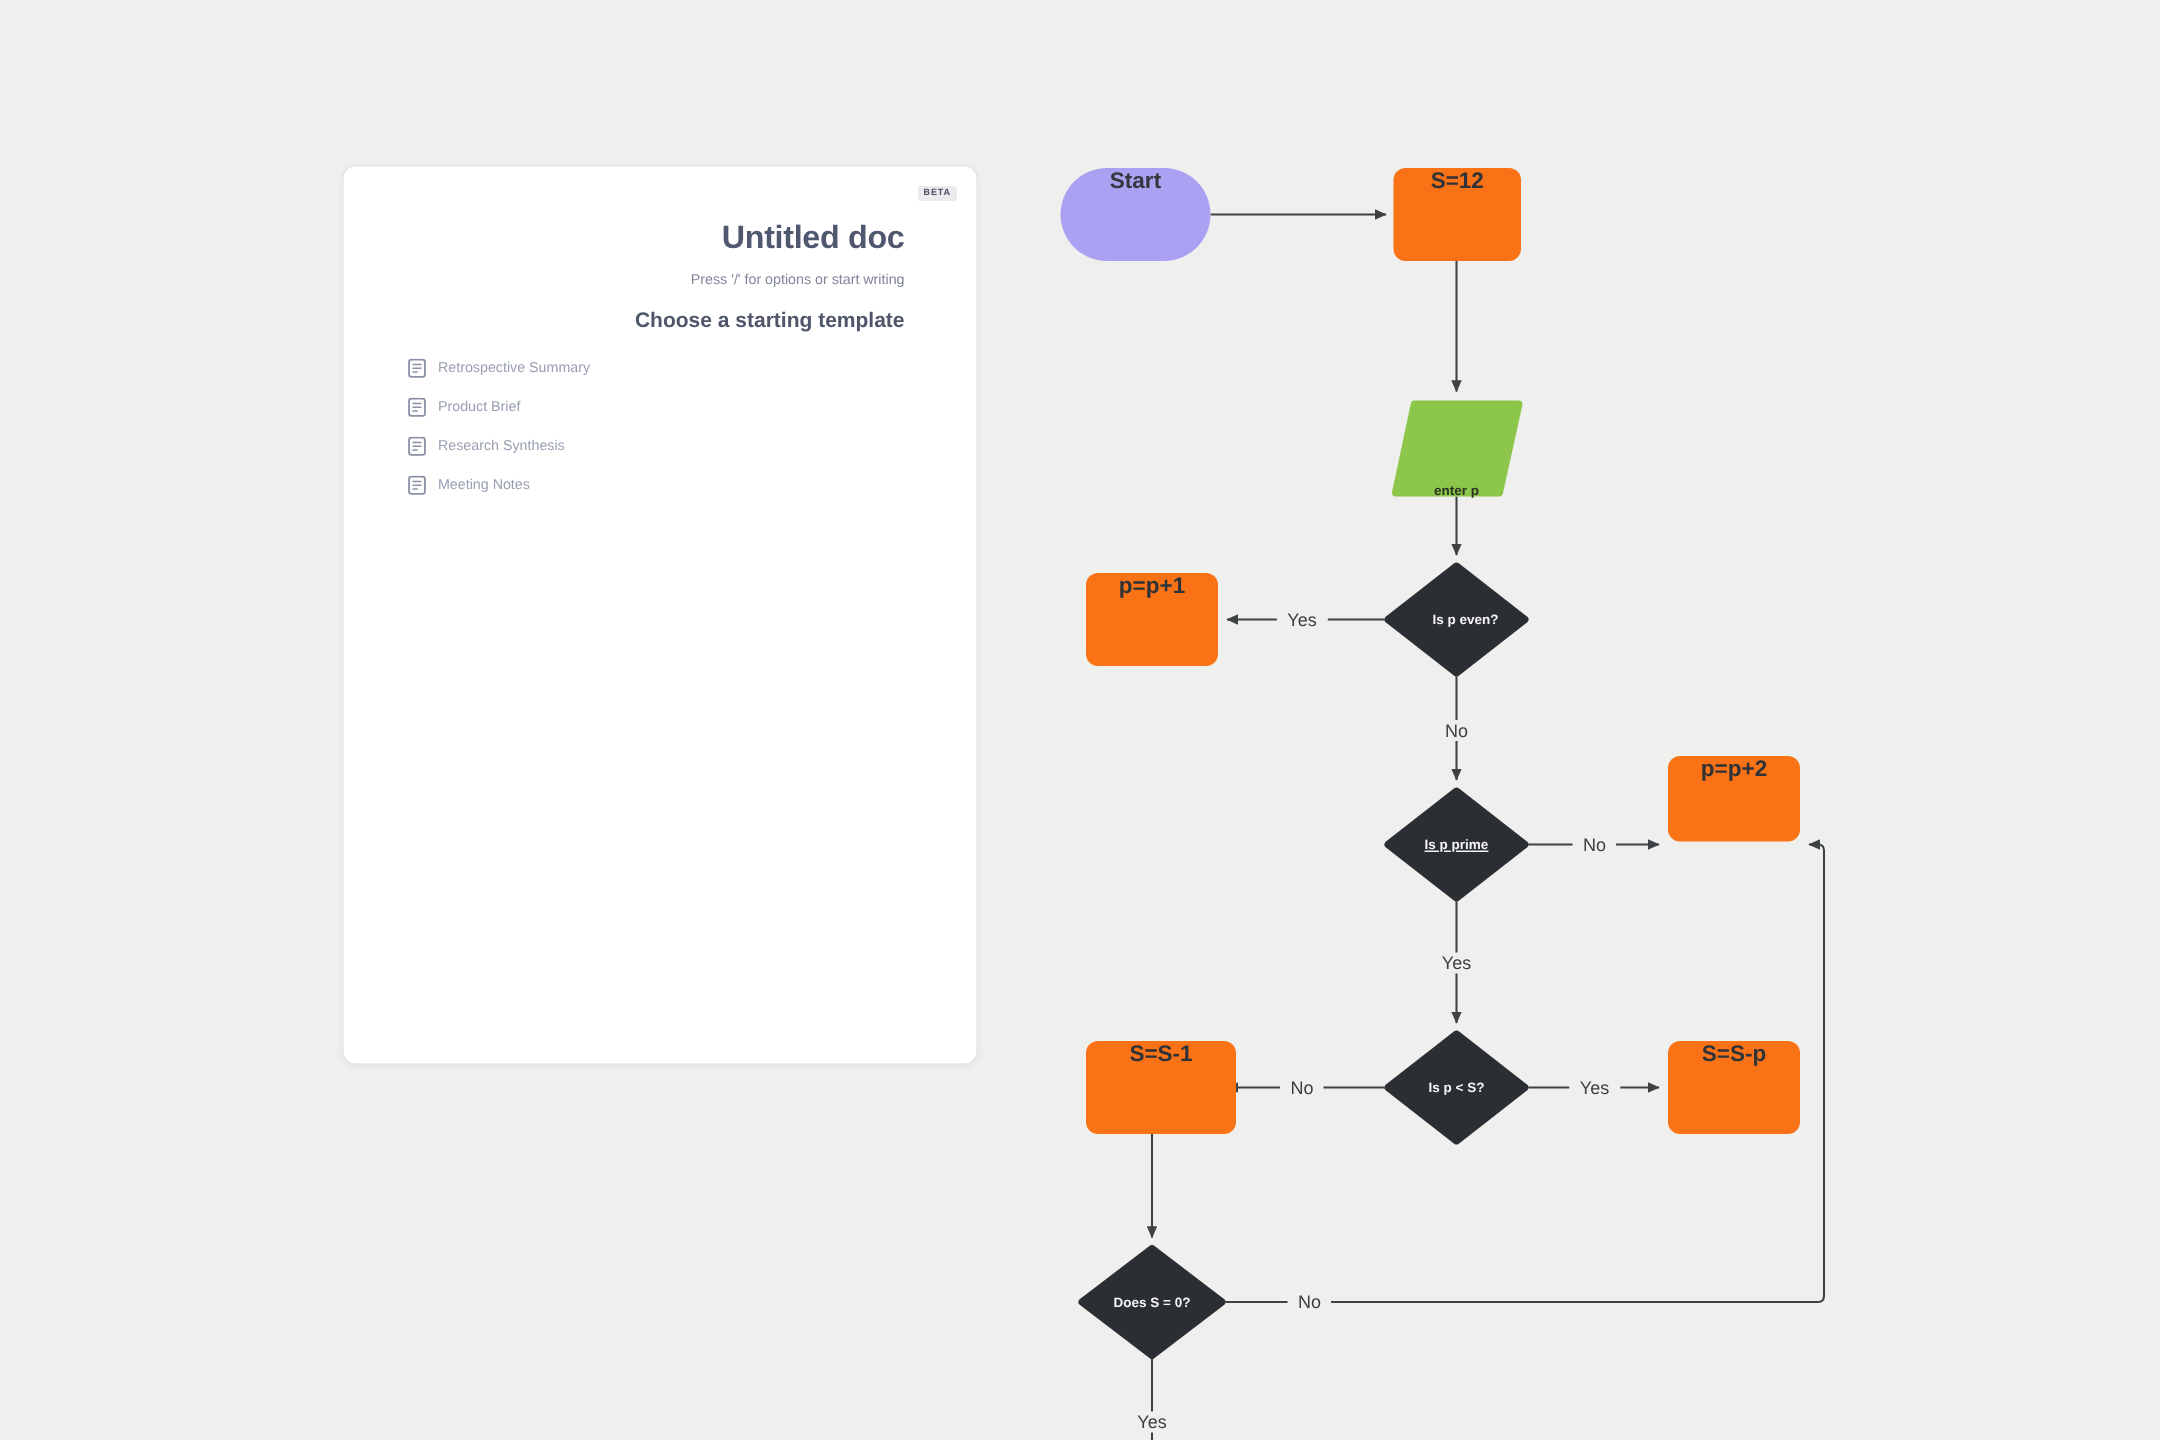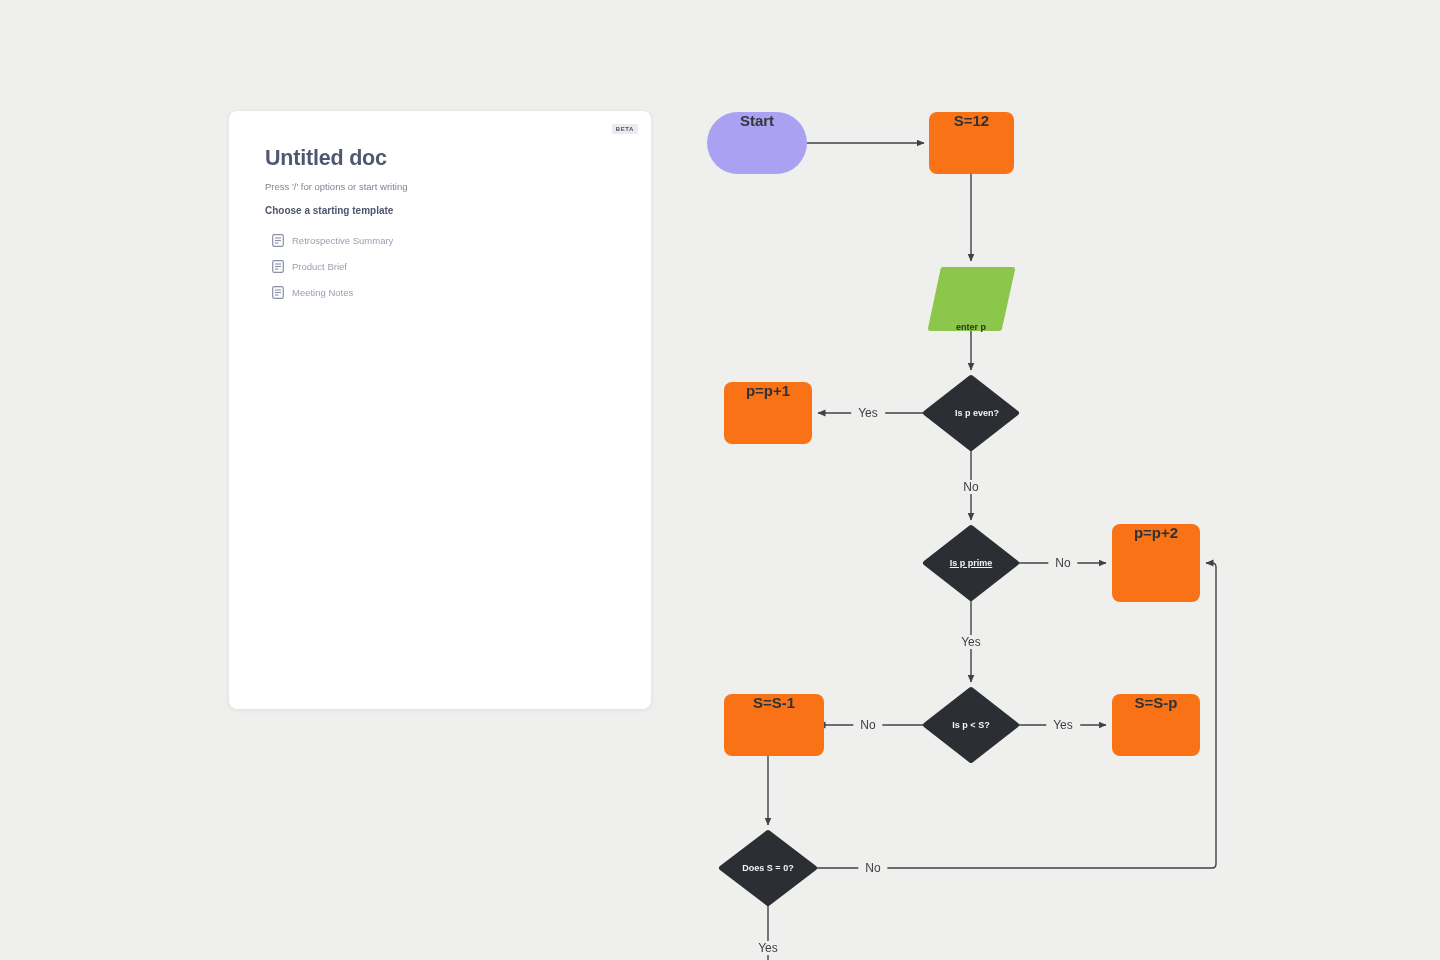--- a/index.html
+++ b/index.html
@@ -23,35 +23,35 @@
     position: absolute;
     top: 13px; right: 13px;
     font-size: 6px;
     font-weight: 700;
     letter-spacing: 0.6px;
     color: #4a5061;
     background: #ebebef;
     border-radius: 2px;
     padding: 2px 4px;
   }
-  .doc-content { padding: 35px 36px 0 36px; }
+  .doc-content { padding: 35px 48px 0 36px; text-align: right; }
   .doc-title {
     font-size: 21.5px;
     font-weight: 700;
     color: #505870;
     letter-spacing: -0.2px;
     margin-bottom: 10px;
   }
   .doc-placeholder {
     font-size: 9.5px;
     color: #80869a;
     margin-bottom: 13px;
   }
   .template-heading {
-    font-size: 10px;
+    font-size: 14px;
     font-weight: 700;
     color: #4f566b;
     margin-bottom: 11px;
   }
   .template-list { list-style: none; }
   .template-item {
     display: flex;
     align-items: center;
     height: 26px;
     cursor: pointer;
@@ -130,20 +130,31 @@
       <li class="template-item">
         <span class="doc-icon">
           <svg width="12" height="13" viewBox="0 0 12 13">
               <rect x="0.7" y="0.7" width="10.6" height="11.6" rx="1.6" fill="#fdfdfe" stroke="#8A90A6" stroke-width="1.2"></rect>
               <line x1="3" y1="4" x2="9" y2="4" stroke="#8A90A6" stroke-width="1.1"></line>
               <line x1="3" y1="6.5" x2="9" y2="6.5" stroke="#8A90A6" stroke-width="1.1"></line>
               <line x1="3" y1="9" x2="6.5" y2="9" stroke="#8A90A6" stroke-width="1.1"></line>
             </svg>
         </span>
         <span class="tpl-label">Product Brief</span>
+      </li>
+      <li class="template-item">
+        <span class="doc-icon">
+          <svg width="12" height="13" viewBox="0 0 12 13">
+              <rect x="0.7" y="0.7" width="10.6" height="11.6" rx="1.6" fill="#fdfdfe" stroke="#8A90A6" stroke-width="1.2"></rect>
+              <line x1="3" y1="4" x2="9" y2="4" stroke="#8A90A6" stroke-width="1.1"></line>
+              <line x1="3" y1="6.5" x2="9" y2="6.5" stroke="#8A90A6" stroke-width="1.1"></line>
+              <line x1="3" y1="9" x2="6.5" y2="9" stroke="#8A90A6" stroke-width="1.1"></line>
+            </svg>
+        </span>
+        <span class="tpl-label">Research Synthesis</span>
       </li>
       <li class="template-item">
         <span class="doc-icon">
           <svg width="12" height="13" viewBox="0 0 12 13">
               <rect x="0.7" y="0.7" width="10.6" height="11.6" rx="1.6" fill="#fdfdfe" stroke="#8A90A6" stroke-width="1.2"></rect>
               <line x1="3" y1="4" x2="9" y2="4" stroke="#8A90A6" stroke-width="1.1"></line>
               <line x1="3" y1="6.5" x2="9" y2="6.5" stroke="#8A90A6" stroke-width="1.1"></line>
               <line x1="3" y1="9" x2="6.5" y2="9" stroke="#8A90A6" stroke-width="1.1"></line>
             </svg>
         </span>
@@ -186,21 +197,21 @@
 
   <div class="node pill" style="left:707px; top:112px; width:100px; height:62px;">
     <span>Start</span>
   </div>
   <div class="node proc" style="left:929px; top:112px; width:85px; height:62px;">
     <span>S=12</span>
   </div>
   <div class="node proc" style="left:724px; top:382px; width:88px; height:62px;">
     <span>p=p+1</span>
   </div>
-  <div class="node proc" style="left:1112px; top:524px; width:88px; height:78px;">
+  <div class="node proc" style="left:1112px; top:504px; width:88px; height:57px;">
     <span>p=p+2</span>
   </div>
   <div class="node proc" style="left:724px; top:694px; width:100px; height:62px;">
     <span>S=S-1</span>
   </div>
   <div class="node proc" style="left:1112px; top:694px; width:88px; height:62px;">
     <span>S=S-p</span>
   </div>
 
   <span class="shape-label on-green" style="left:971px; top:299px;margin-top:28px;">enter p</span>

